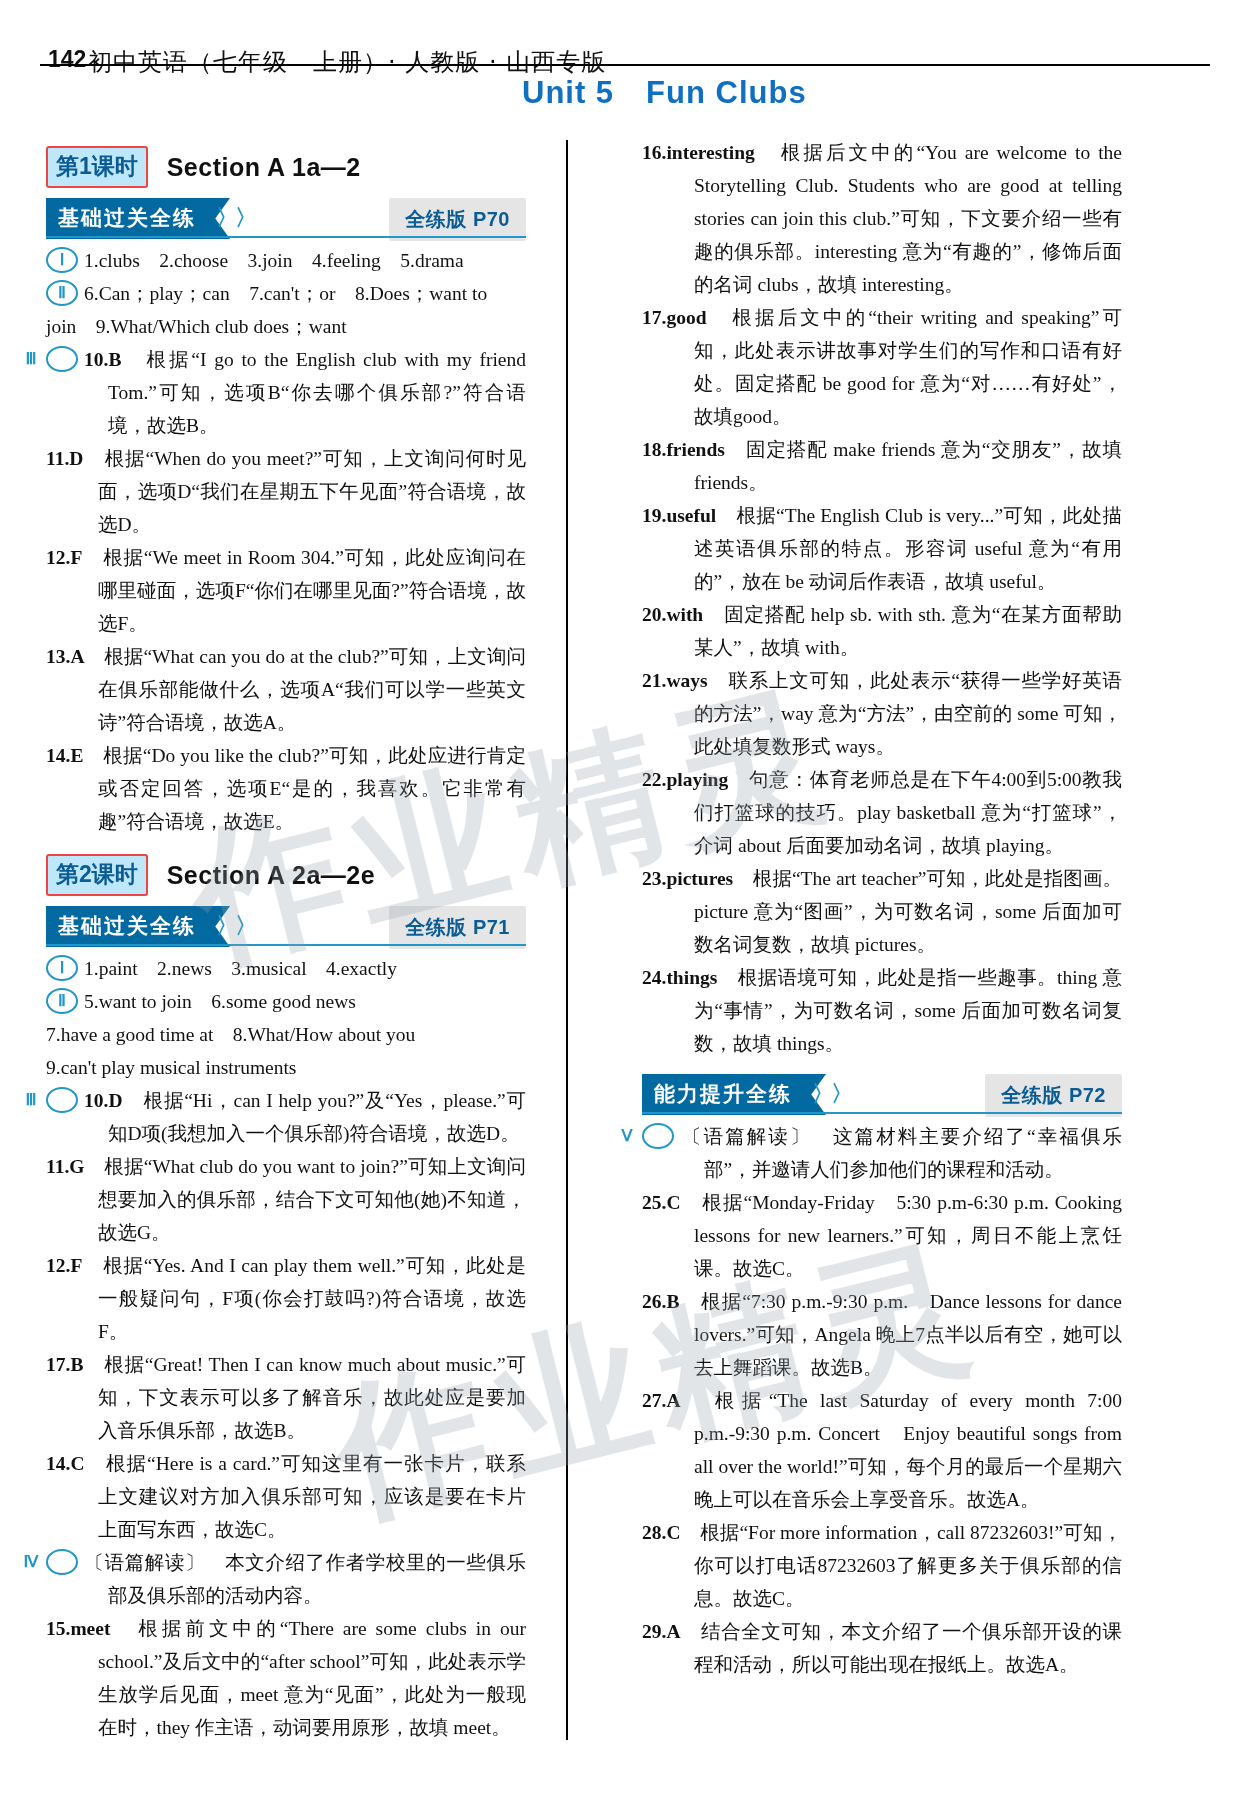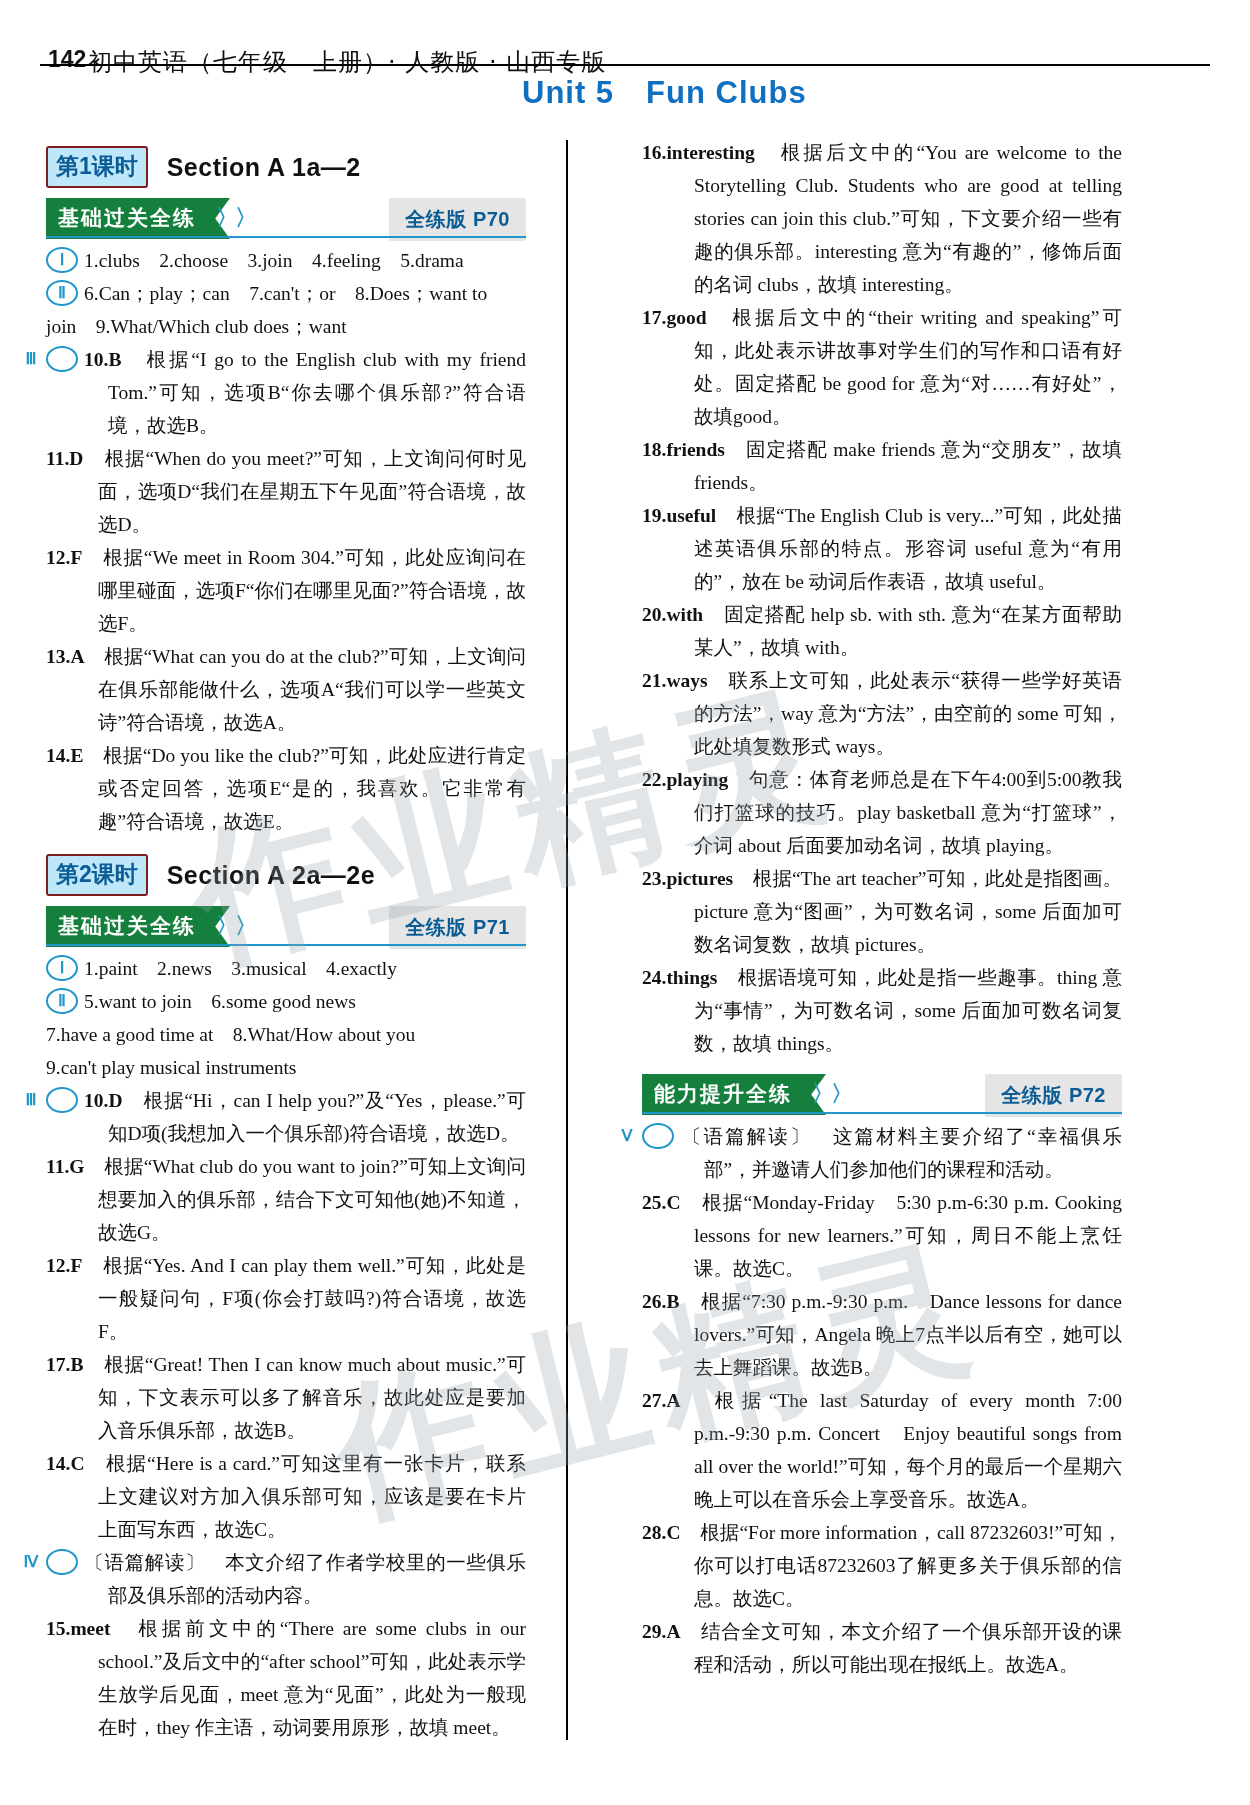--- a/index.html
+++ b/index.html
@@ -51,21 +51,21 @@
     position:absolute;left:566px;top:140px;width:2px;height:1600px;background:#000;
   }
   
   .lesson-head{
     position:relative;
     height:44px;margin:10px 0 6px 0;
   }
   .lesson-badge{
     display:inline-block;
     background:#bfe7fa;
-    border:2px solid #7f1d1d;
+    border:2px solid #ef4444;
     border-radius:3px;
     padding:2px 8px 3px 8px;
     font-family:"Liberation Sans", sans-serif;
     font-size:23px;font-weight:bold;color:#0b5c94;
     vertical-align:middle;
   }
   .lesson-name{
     display:inline-block;
     margin-left:14px;
     font-family:"Liberation Sans", sans-serif;
@@ -73,21 +73,21 @@
     vertical-align:middle;
     letter-spacing:0.5px;
   }
   
   .banner{
     position:relative;
     height:36px;margin:8px 0 10px 0;
   }
   .banner-left{
     position:absolute;left:0;top:0;
-    background:#15803d;
+    background:#0369a1;
     color:#fff;
     font-family:"DejaVu Sans", sans-serif;
     font-size:21px;font-weight:bold;
     padding:4px 34px 4px 12px;
     letter-spacing:2px;
     clip-path:polygon(0 0,100% 0,92% 50%,100% 100%,0 100%);
   }
   .banner-arrows{
     position:absolute;left:170px;top:3px;
     color:#2196c9;font-size:22px;font-weight:bold;letter-spacing:-3px;

